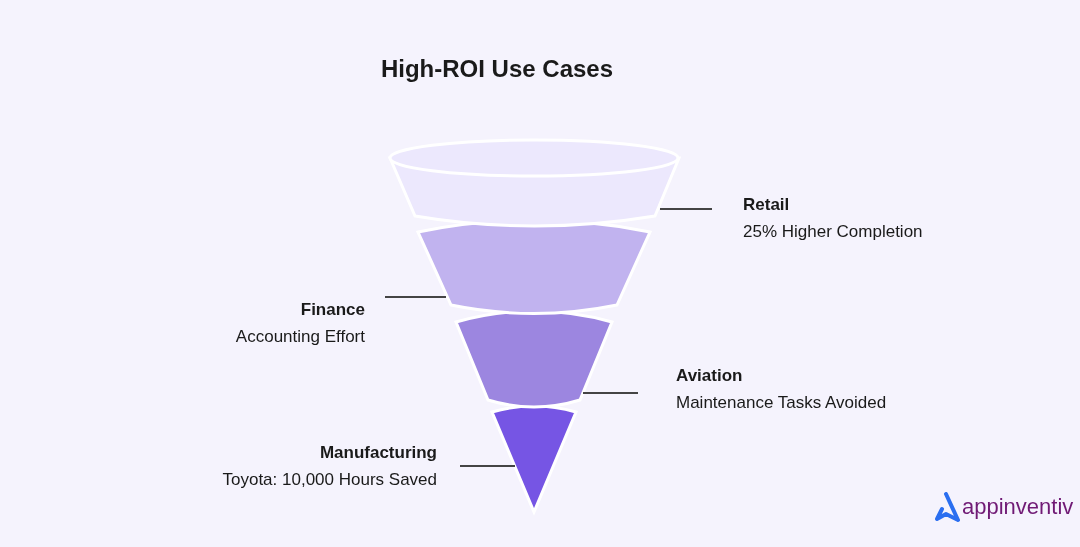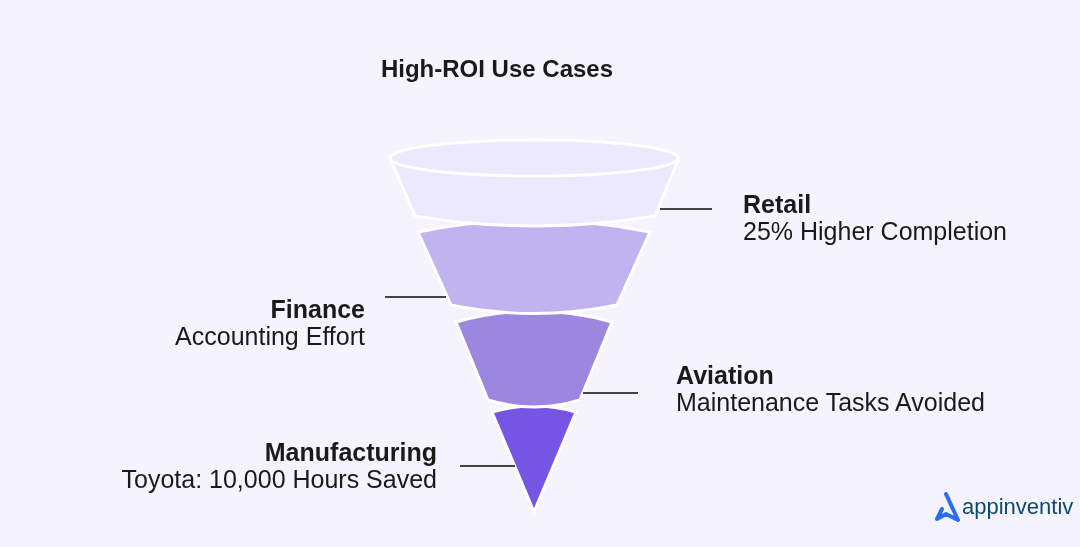--- a/index.html
+++ b/index.html
@@ -1,24 +1,24 @@
 <!DOCTYPE html>
 <html><head>
 <meta charset="utf-8">
 <style>
   html,body{margin:0;padding:0;}
   body{width:1080px;height:547px;background:#f5f3fd;position:relative;overflow:hidden;font-family:"Liberation Sans",sans-serif;color:#1a1a1a;}
   .title{position:absolute;left:0;width:994px;top:55px;text-align:center;font-size:24px;font-weight:bold;}
   svg.funnel{position:absolute;left:0;top:0;}
-  .label{position:absolute;font-size:25px;line-height:27px;}
+  .label{position:absolute;font-size:17px;line-height:27px;}
   .label .h{font-weight:bold;}
   .right{text-align:left;}
   .left{text-align:right;}
   .logo{position:absolute;left:932px;top:492px;display:flex;align-items:center;}
-  .logo span{font-size:22px;color:#0c4a6e;margin-left:2px;}
+  .logo span{font-size:22px;color:#701a75;margin-left:2px;}
 </style>
 </head>
 <body>
 
 <div class="title">High-ROI Use Cases</div>
 
 <svg class="funnel" width="1080" height="547">
   <g stroke="#ffffff" stroke-width="3">
 
     <path d="M492,412 Q534,400 576,412 L534,512 Z" fill="#7655e4"></path>

